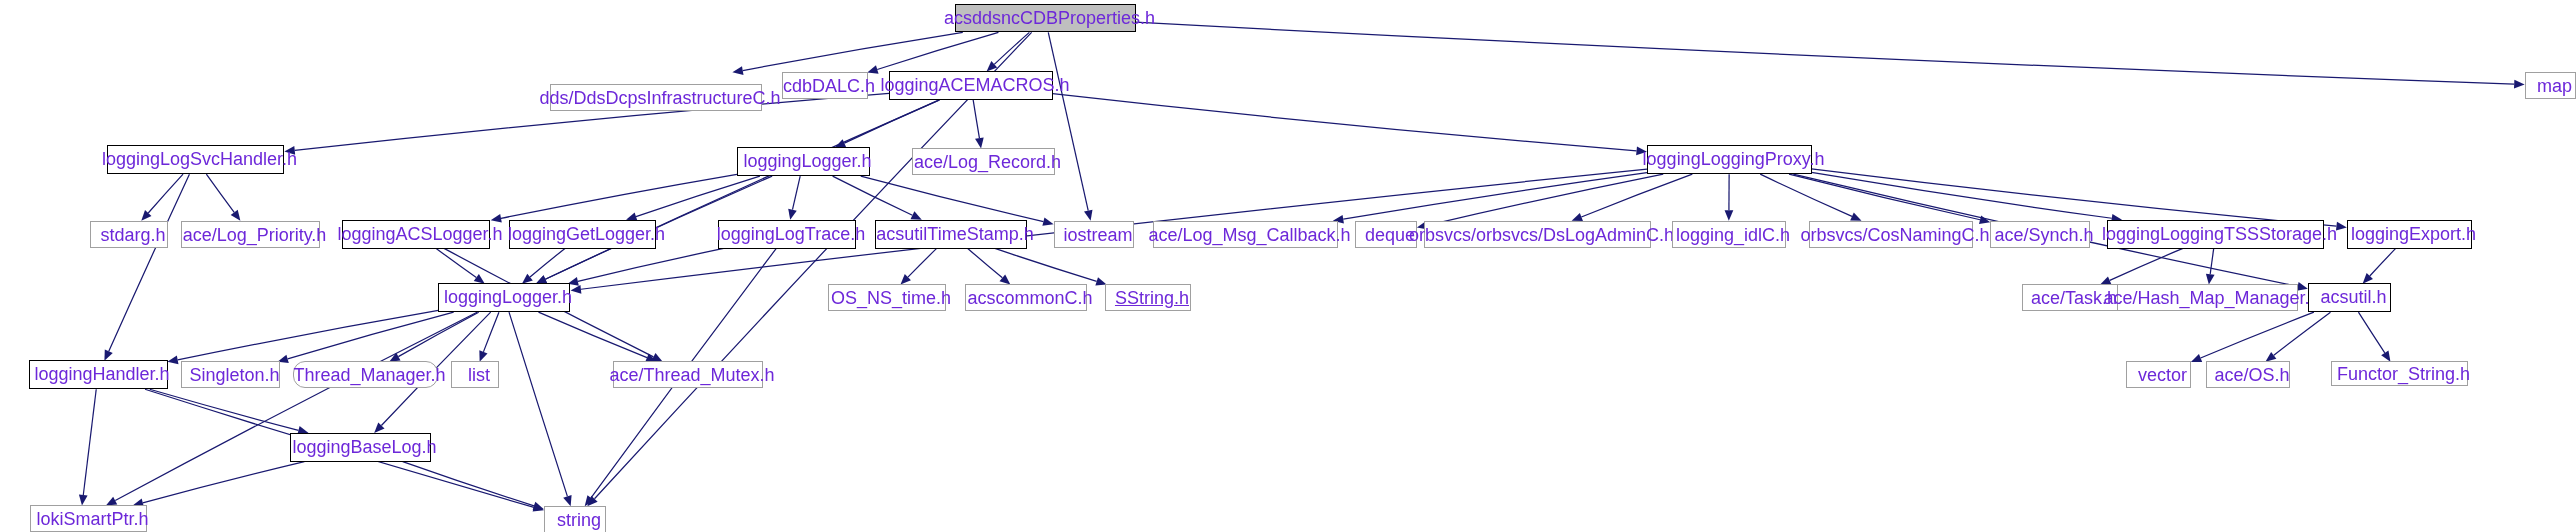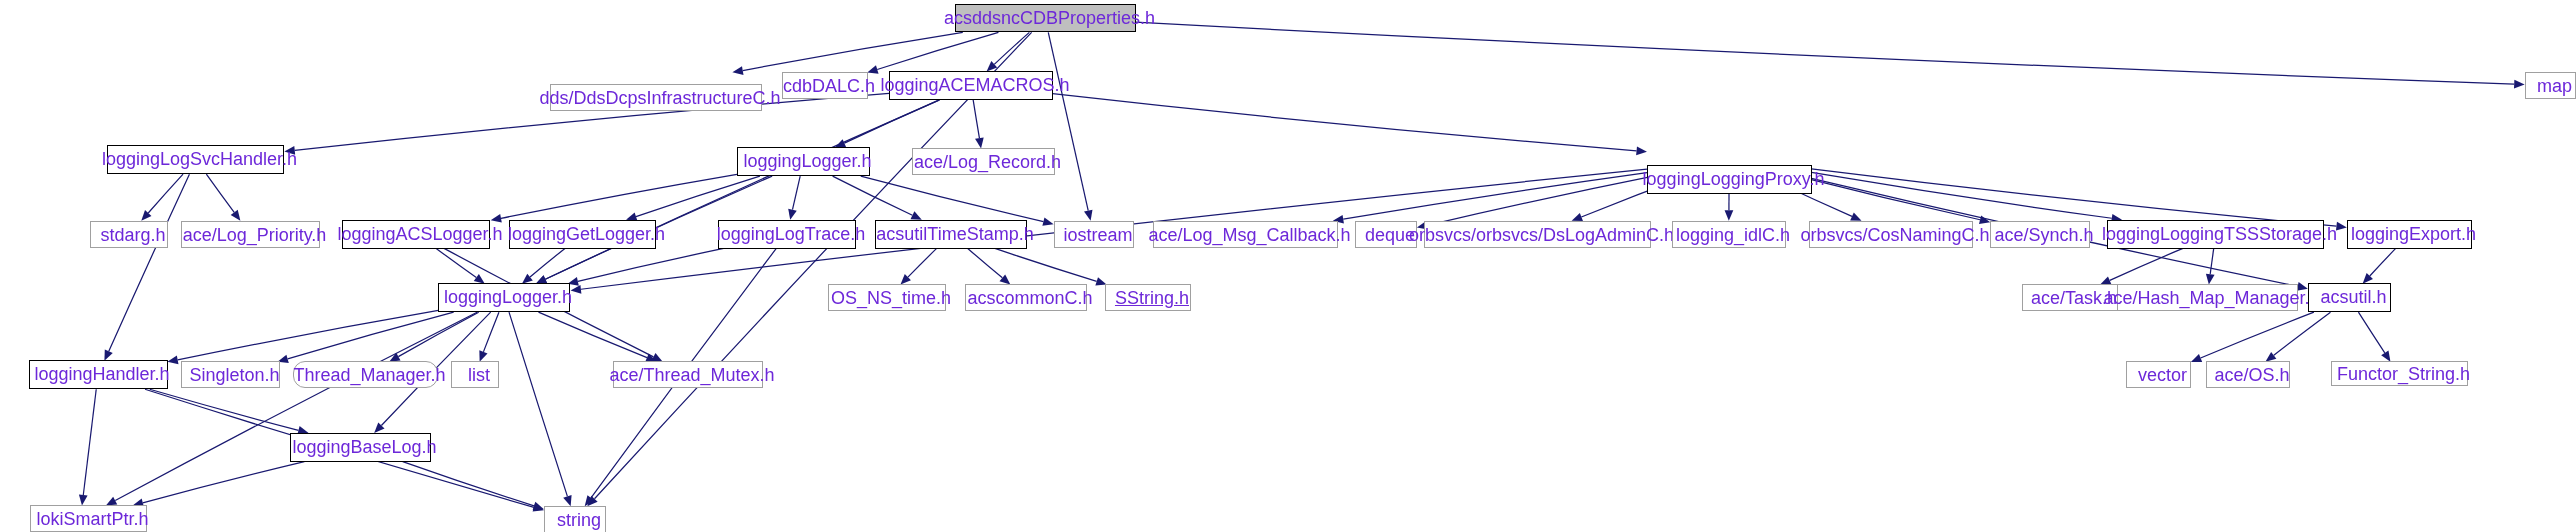--- a/index.html
+++ b/index.html
@@ -151,21 +151,21 @@
       </div>
       <div class="node bold" style="left: 107px; top: 145px; width: 177px; height: 28.5px;">
         <span>loggingLogSvcHandler.h</span>
       </div>
       <div class="node bold" style="left: 737px; top: 147px; width: 133px; height: 28.5px;">
         <span>loggingLogger.h</span>
       </div>
       <div class="node" style="left: 912px; top: 148px; width: 143px; height: 27px;">
         <span>ace/Log_Record.h</span>
       </div>
-      <div class="node bold" style="left: 1647px; top: 145px; width: 165px; height: 28.5px; margin-top: 20px;">
+      <div class="node bold" style="left: 1647px; top: 145px; width: 165px; height: 28.5px;">
         <span>loggingLoggingProxy.h</span>
       </div>
       <div class="node" style="left: 90px; top: 221px; width: 78px; height: 27px;">
         <span>stdarg.h</span>
       </div>
       <div class="node" style="left: 181px; top: 221px; width: 139px; height: 27px;">
         <span>ace/Log_Priority.h</span>
       </div>
       <div class="node bold" style="left: 342px; top: 220px; width: 148px; height: 28.5px;">
         <span>loggingACSLogger.h</span>

